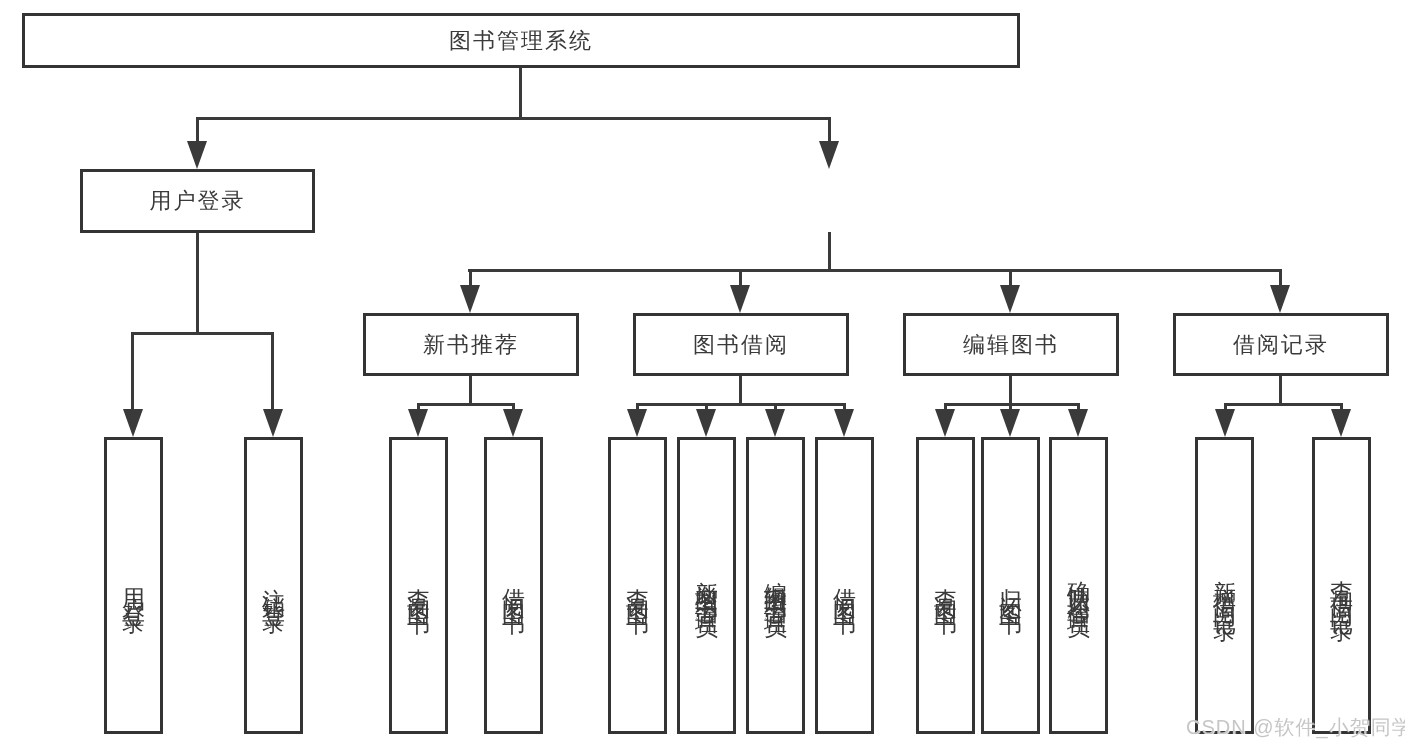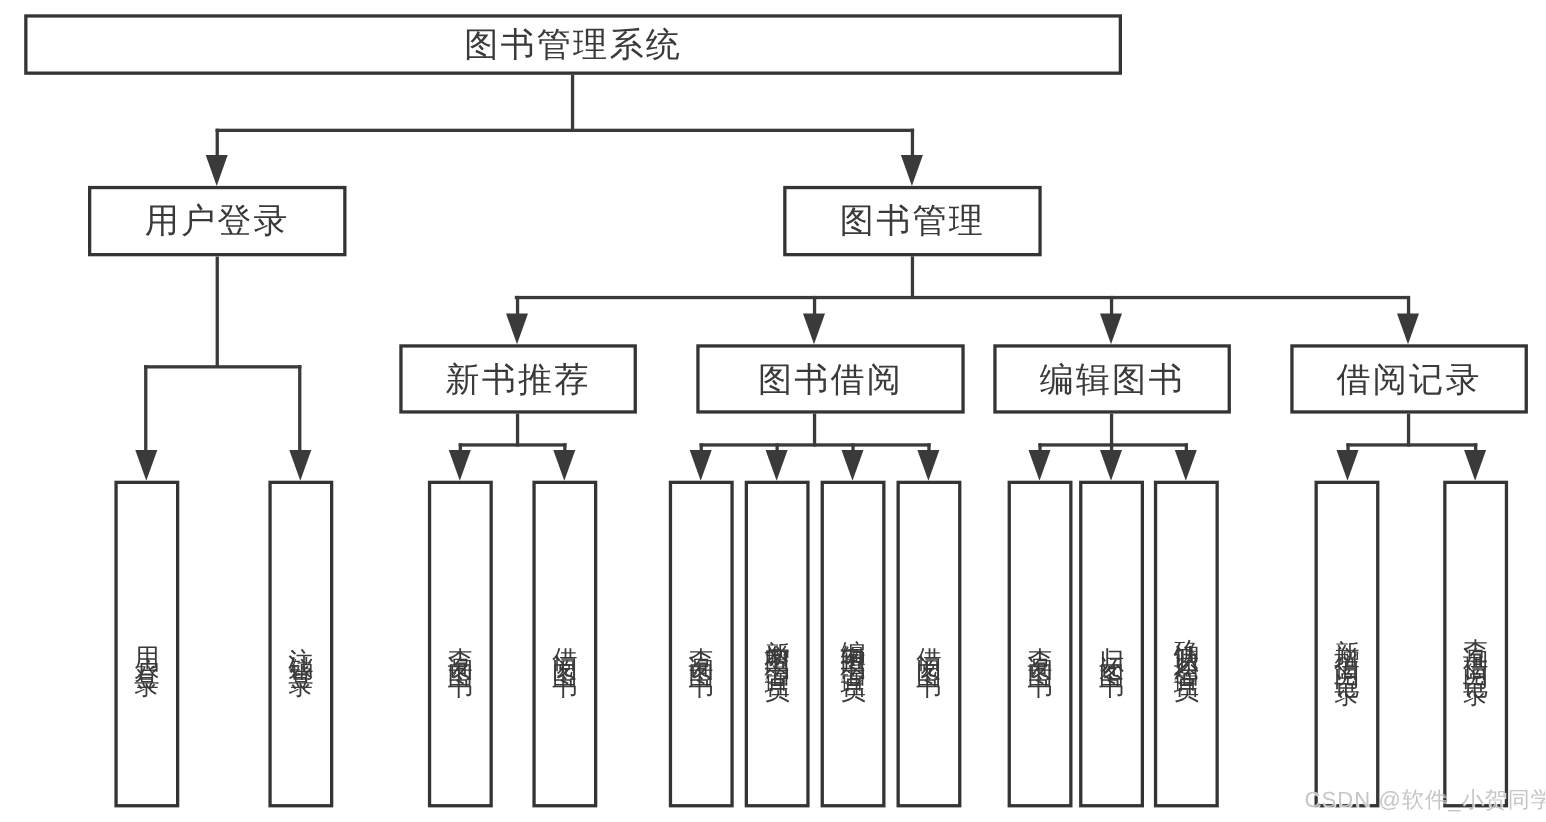--- a/index.html
+++ b/index.html
@@ -16,21 +16,21 @@
     position: absolute;
     box-sizing: border-box;
     border: 3px solid #343434;
     background: #ffffff;
     display: flex;
     align-items: center;
     justify-content: center;
     z-index: 2;
   }
   .hbox .lbl {
-    font-size: 31px;
+    font-size: 22px;
     color: #3a3a3a;
     letter-spacing: 2px;
     white-space: nowrap;
   }
   
   .vbox {
     position: absolute;
     box-sizing: border-box;
     top: 437px;
     width: 59px;
@@ -141,29 +141,26 @@
   <div class="arrow" style="left:1331px; top:409px;"></div>
 
   <div class="hbox" style="left:22px; top:13px; width:998px; height:55px;">
     <span class="lbl">图书管理系统</span>
   </div>
 
   <div class="hbox" style="left:80px; top:169px; width:235px; height:64px;">
     <span class="lbl">用户登录</span>
   </div>
 
-  <div class="hbox" style="left:712px; top:169px; width:235px; height:64px;">
-    <span class="lbl">图书管理</span>
-  </div>
 
   <div class="hbox" style="left:363px; top:313px; width:216px; height:63px;">
     <span class="lbl">新书推荐</span>
   </div>
 
-  <div class="hbox" style="left:633px; top:313px; width:244px; height:63px;justify-content:center;">
+  <div class="hbox" style="left:633px; top:313px; width:216px; height:63px;justify-content:center;">
     <span class="lbl">图书借阅</span>
   </div>
 
   <div class="hbox" style="left:903px; top:313px; width:216px; height:63px;">
     <span class="lbl">编辑图书</span>
   </div>
 
   <div class="hbox" style="left:1173px; top:313px; width:216px; height:63px;">
     <span class="lbl">借阅记录</span>
   </div>

